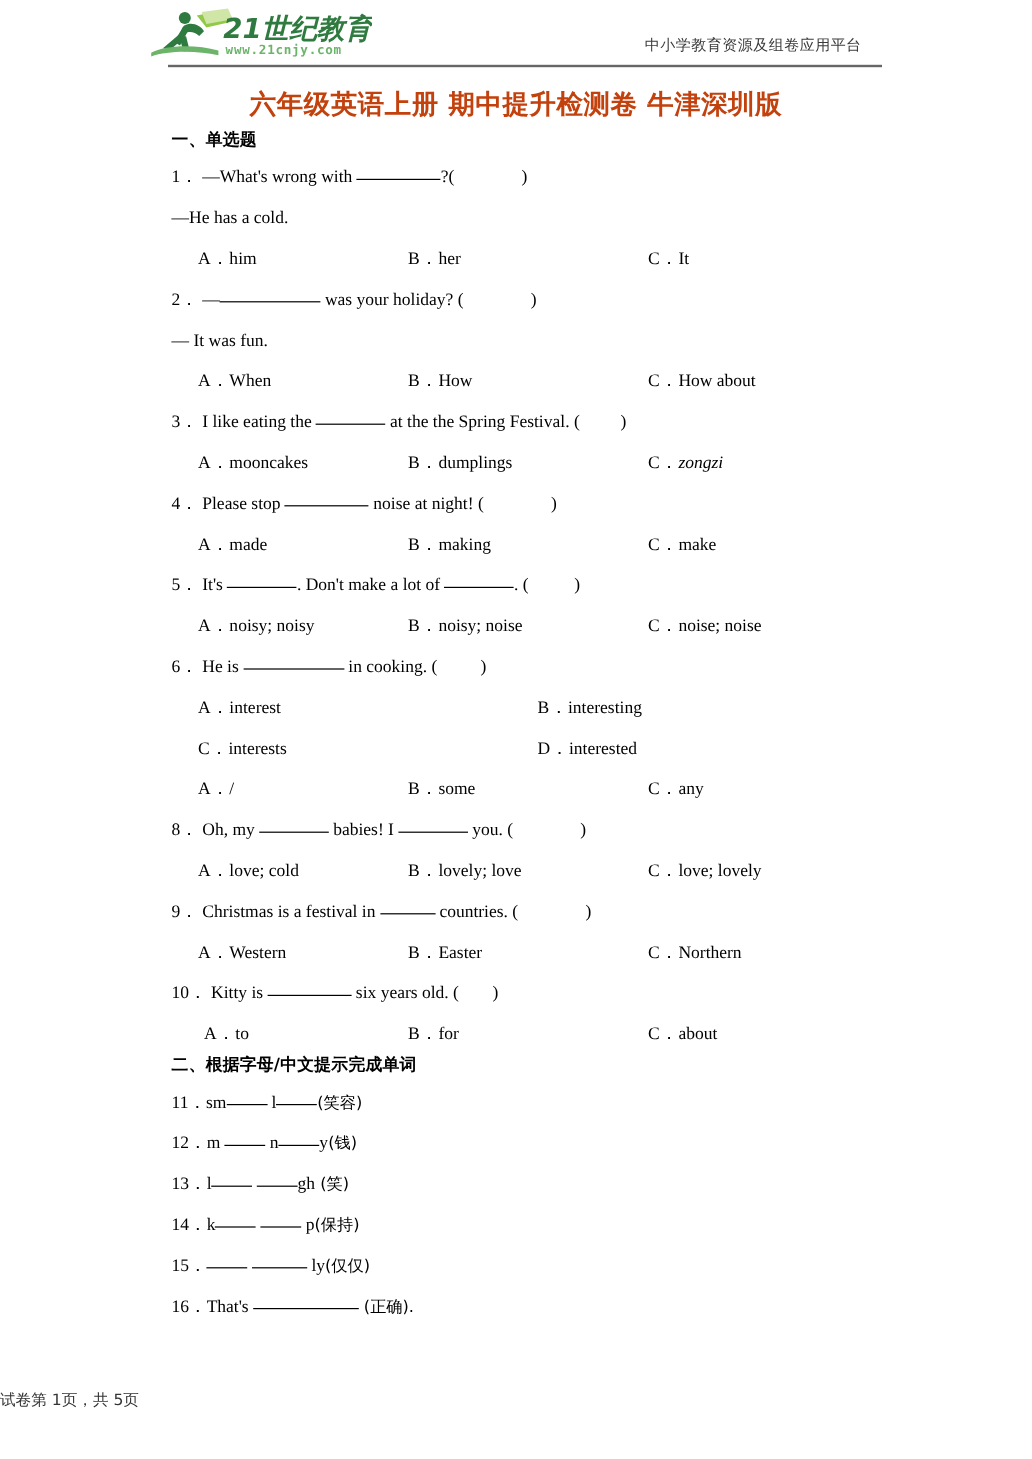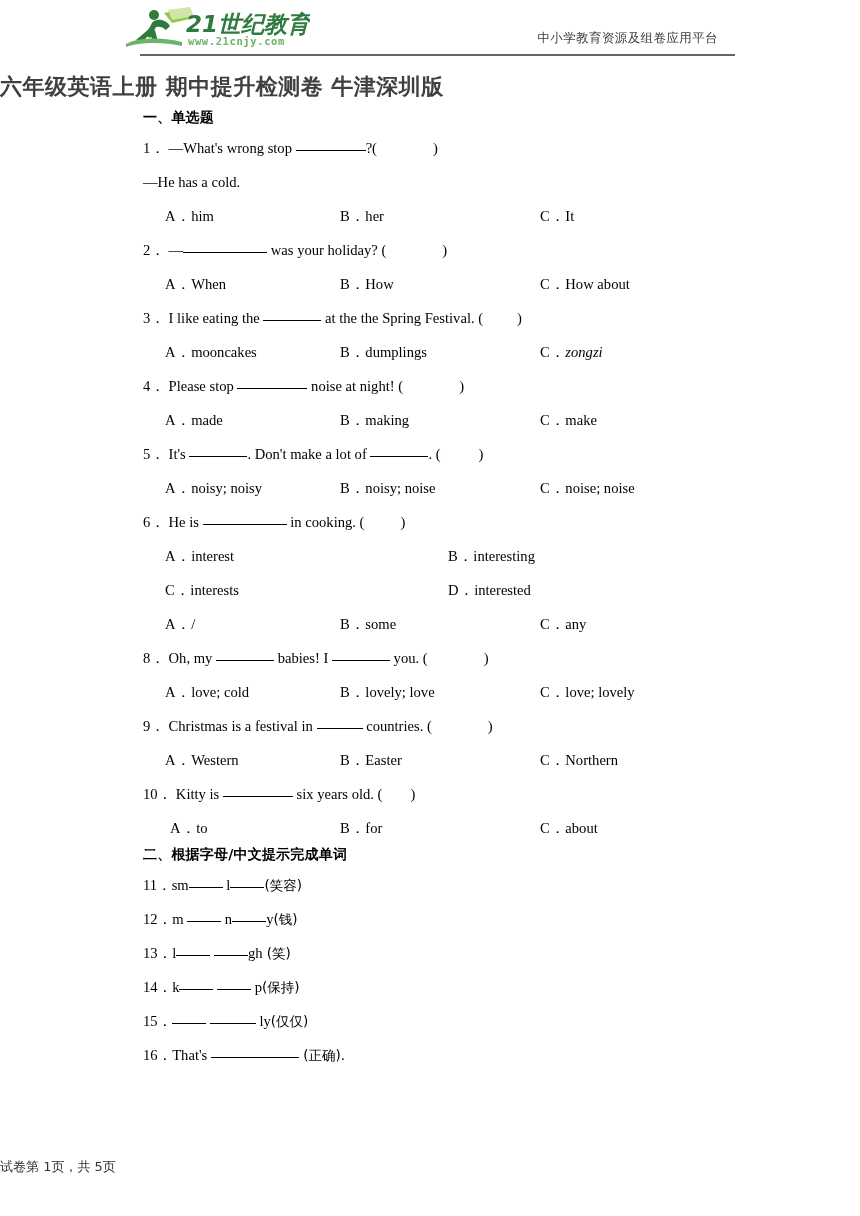--- a/index.html
+++ b/index.html
@@ -59,26 +59,26 @@
     height: 2px;
     background: #666666;
   }
 
   
   .doc-title {
     position: absolute;
     left: 0;
     right: 0;
     top: 72px;
-    text-align: left;
+    text-align: center;
     font-family: "DejaVu Serif", "Liberation Serif", serif;
     font-size: 22px;
     font-weight: bold;
     letter-spacing: 0.5px;
-    color: #404040;
+    color: #c2410c;
   }
 
   
   .content {
     position: absolute;
     left: 143px;
     top: 110px;
     width: 590px;
     font-size: 14.6px;
     line-height: 1;
@@ -198,35 +198,36 @@
 
   <div class="doc-title">六年级英语上册  期中提升检测卷  牛津深圳版</div>
 
   <div class="content">
 
     <div class="section-head">一、单选题</div>
 
     <div class="q">
       <div class="q-line">
         <span class="qnum">1．</span>
-        <span>—What's wrong stop </span><span class="blank b-lg"></span><span>?(</span><span class="paren"></span><span>)</span>
+        <span>—What's wrong with </span><span class="blank b-lg"></span><span>?(</span><span class="paren"></span><span>)</span>
       </div>
       <div class="q-line cont">—He has a cold.</div>
       <div class="opts">
         <span class="opt c1"><span class="lbl">A．</span><span>him</span></span>
         <span class="opt c2"><span class="lbl">B．</span><span>her</span></span>
         <span class="opt c3"><span class="lbl">C．</span><span>It</span></span>
       </div>
     </div>
 
     <div class="q">
       <div class="q-line">
         <span class="qnum">2．</span>
         <span>—</span><span class="blank b-xl"></span><span> was your holiday? (</span><span class="paren"></span><span>)</span>
       </div>
+      <div class="q-line cont">— It was fun.</div>
       <div class="opts">
         <span class="opt c1"><span class="lbl">A．</span><span>When</span></span>
         <span class="opt c2"><span class="lbl">B．</span><span>How</span></span>
         <span class="opt c3"><span class="lbl">C．</span><span>How about</span></span>
       </div>
     </div>
 
     <div class="q">
       <div class="q-line">
         <span class="qnum">3．</span>

